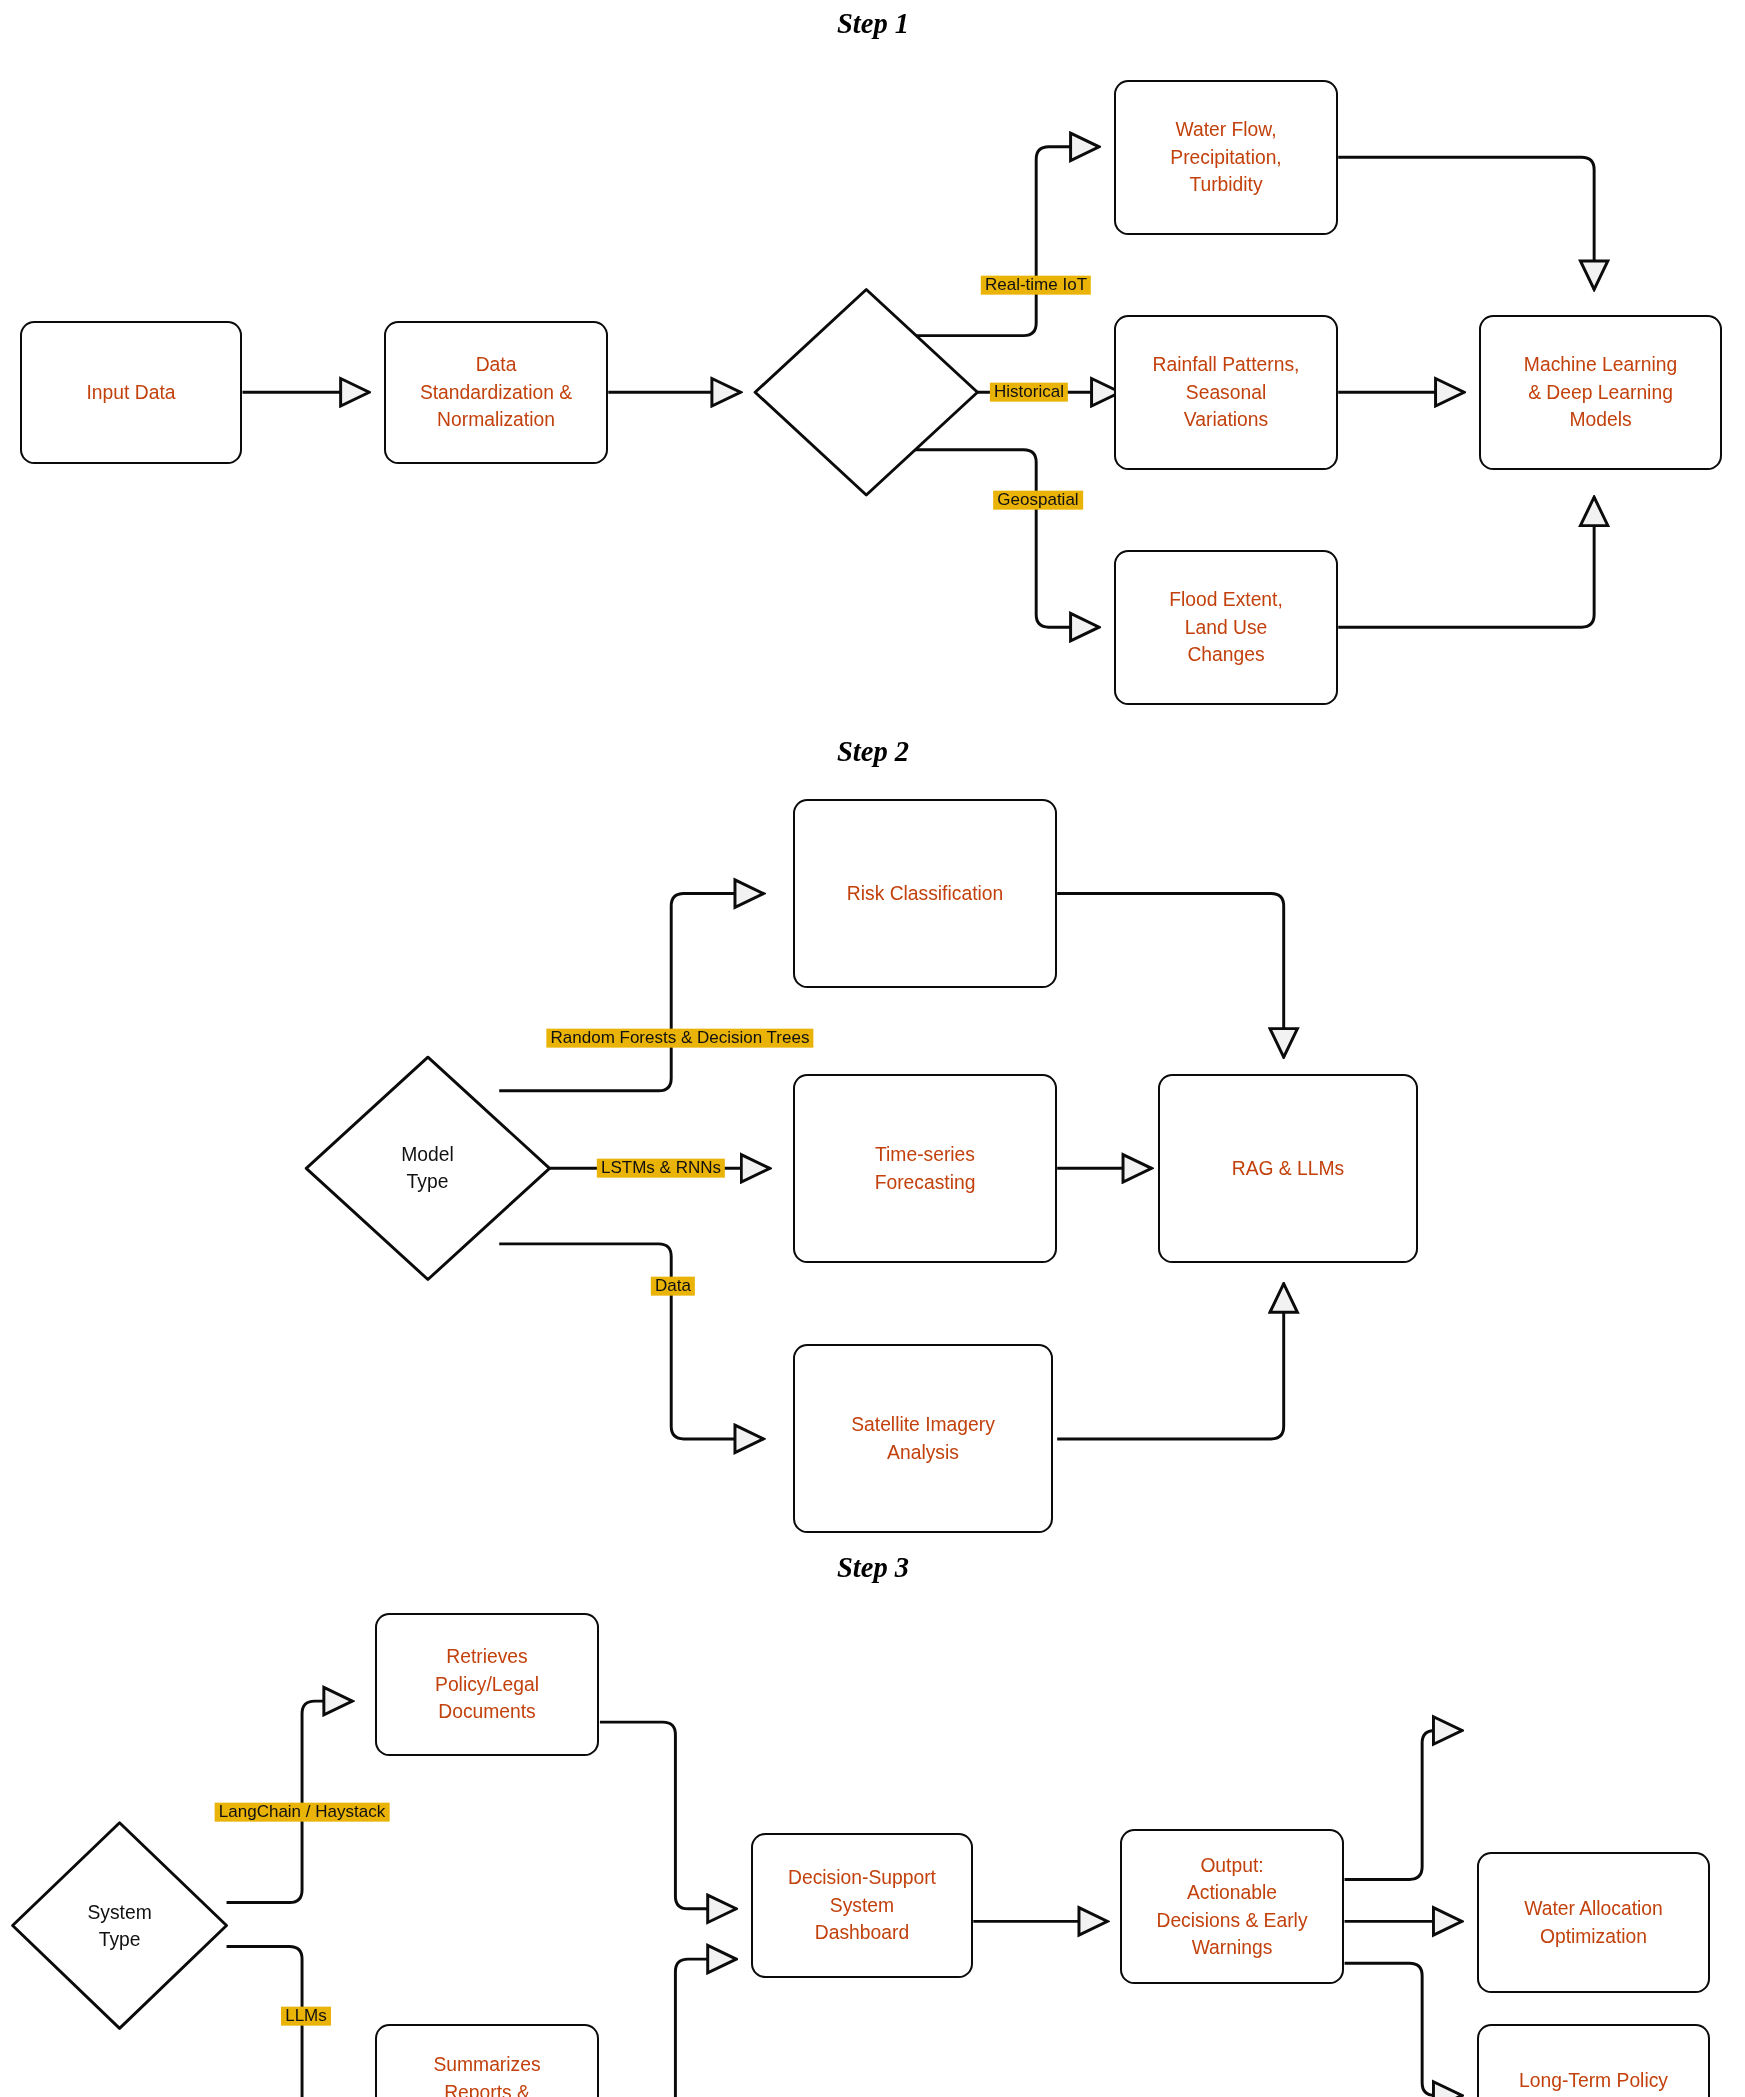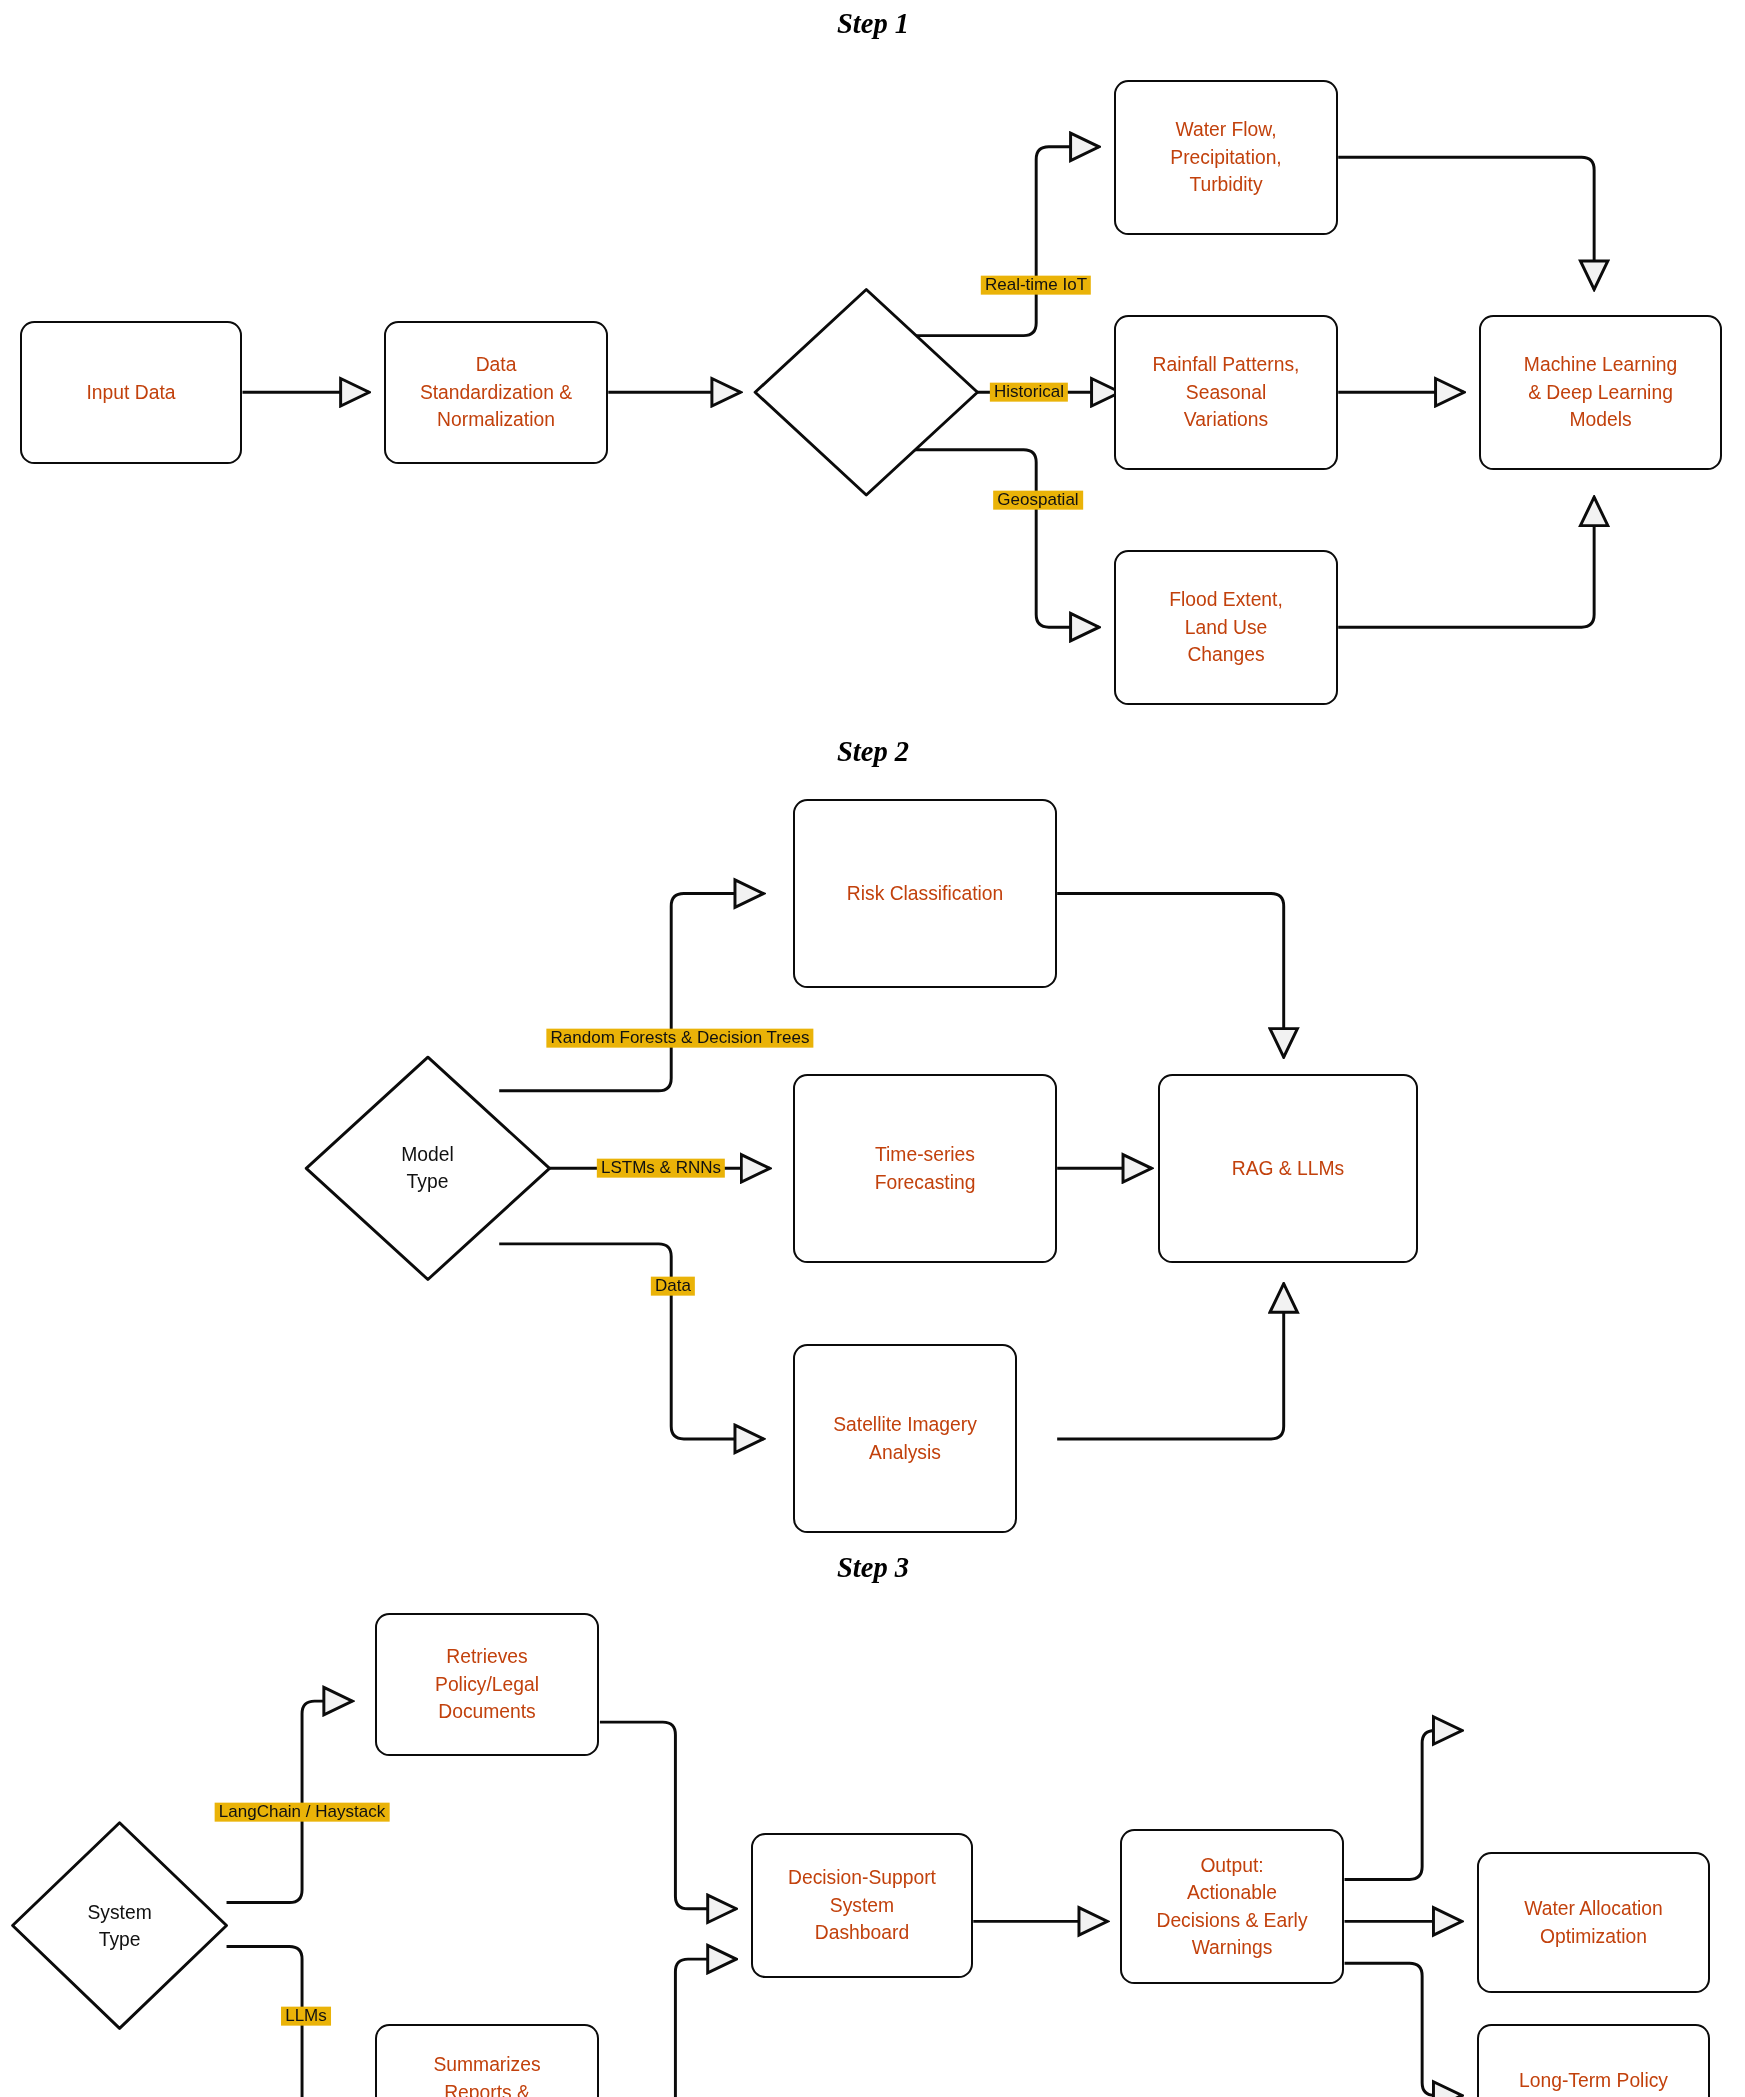--- a/index.html
+++ b/index.html
@@ -155,21 +155,21 @@
   </div>
 
   <div class="node" style="left:793px; top:799px; width:264px; height:189px;">
     <span class="node-text">Risk Classification</span>
   </div>
 
   <div class="node" style="left:793px; top:1074px; width:264px; height:189px;">
     <span class="node-text">Time-series<br>Forecasting</span>
   </div>
 
-  <div class="node" style="left:793px; top:1344px; width:224px; height:189px;">
+  <div class="node" style="left:793px; top:1344px; width:260px; height:189px;">
     <span class="node-text">Satellite Imagery<br>Analysis</span>
   </div>
 
   <div class="node" style="left:1158px; top:1074px; width:260px; height:189px;">
     <span class="node-text">RAG &amp; LLMs</span>
   </div>
 
   <div class="edge-label" style="left:680px; top:1038px;">Random Forests &amp; Decision Trees</div>
   <div class="edge-label" style="left:661px; top:1168px;">LSTMs &amp; RNNs</div>
   <div class="edge-label" style="left:673px; top:1286px;">Data</div>

